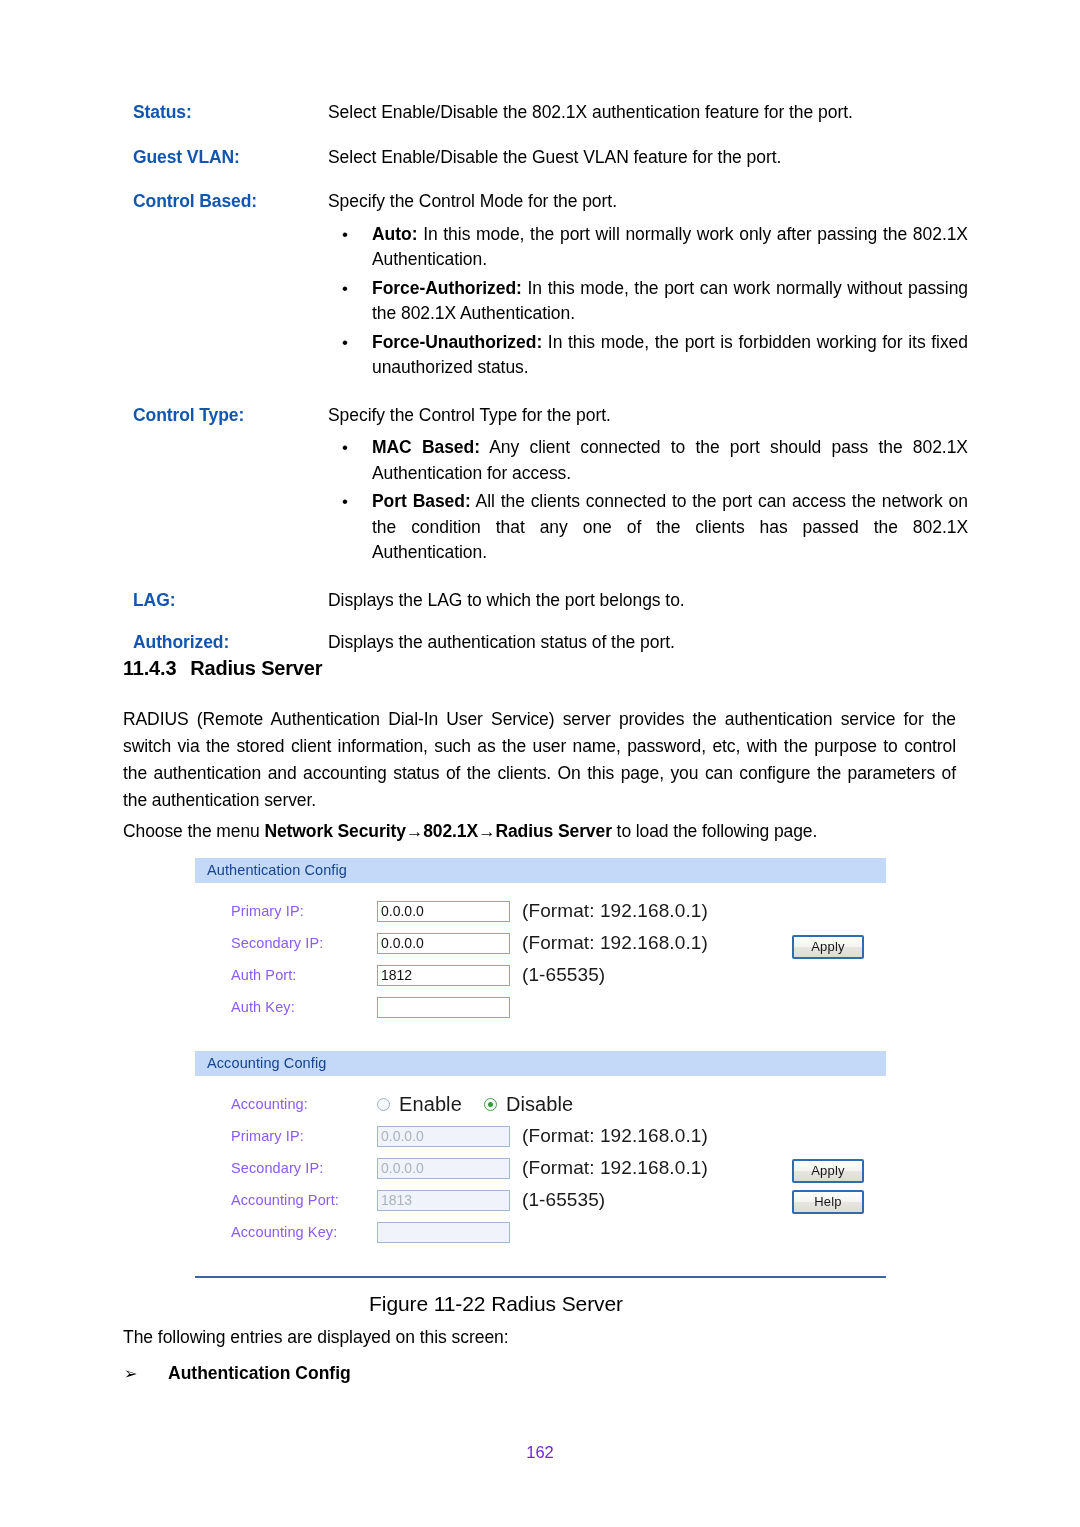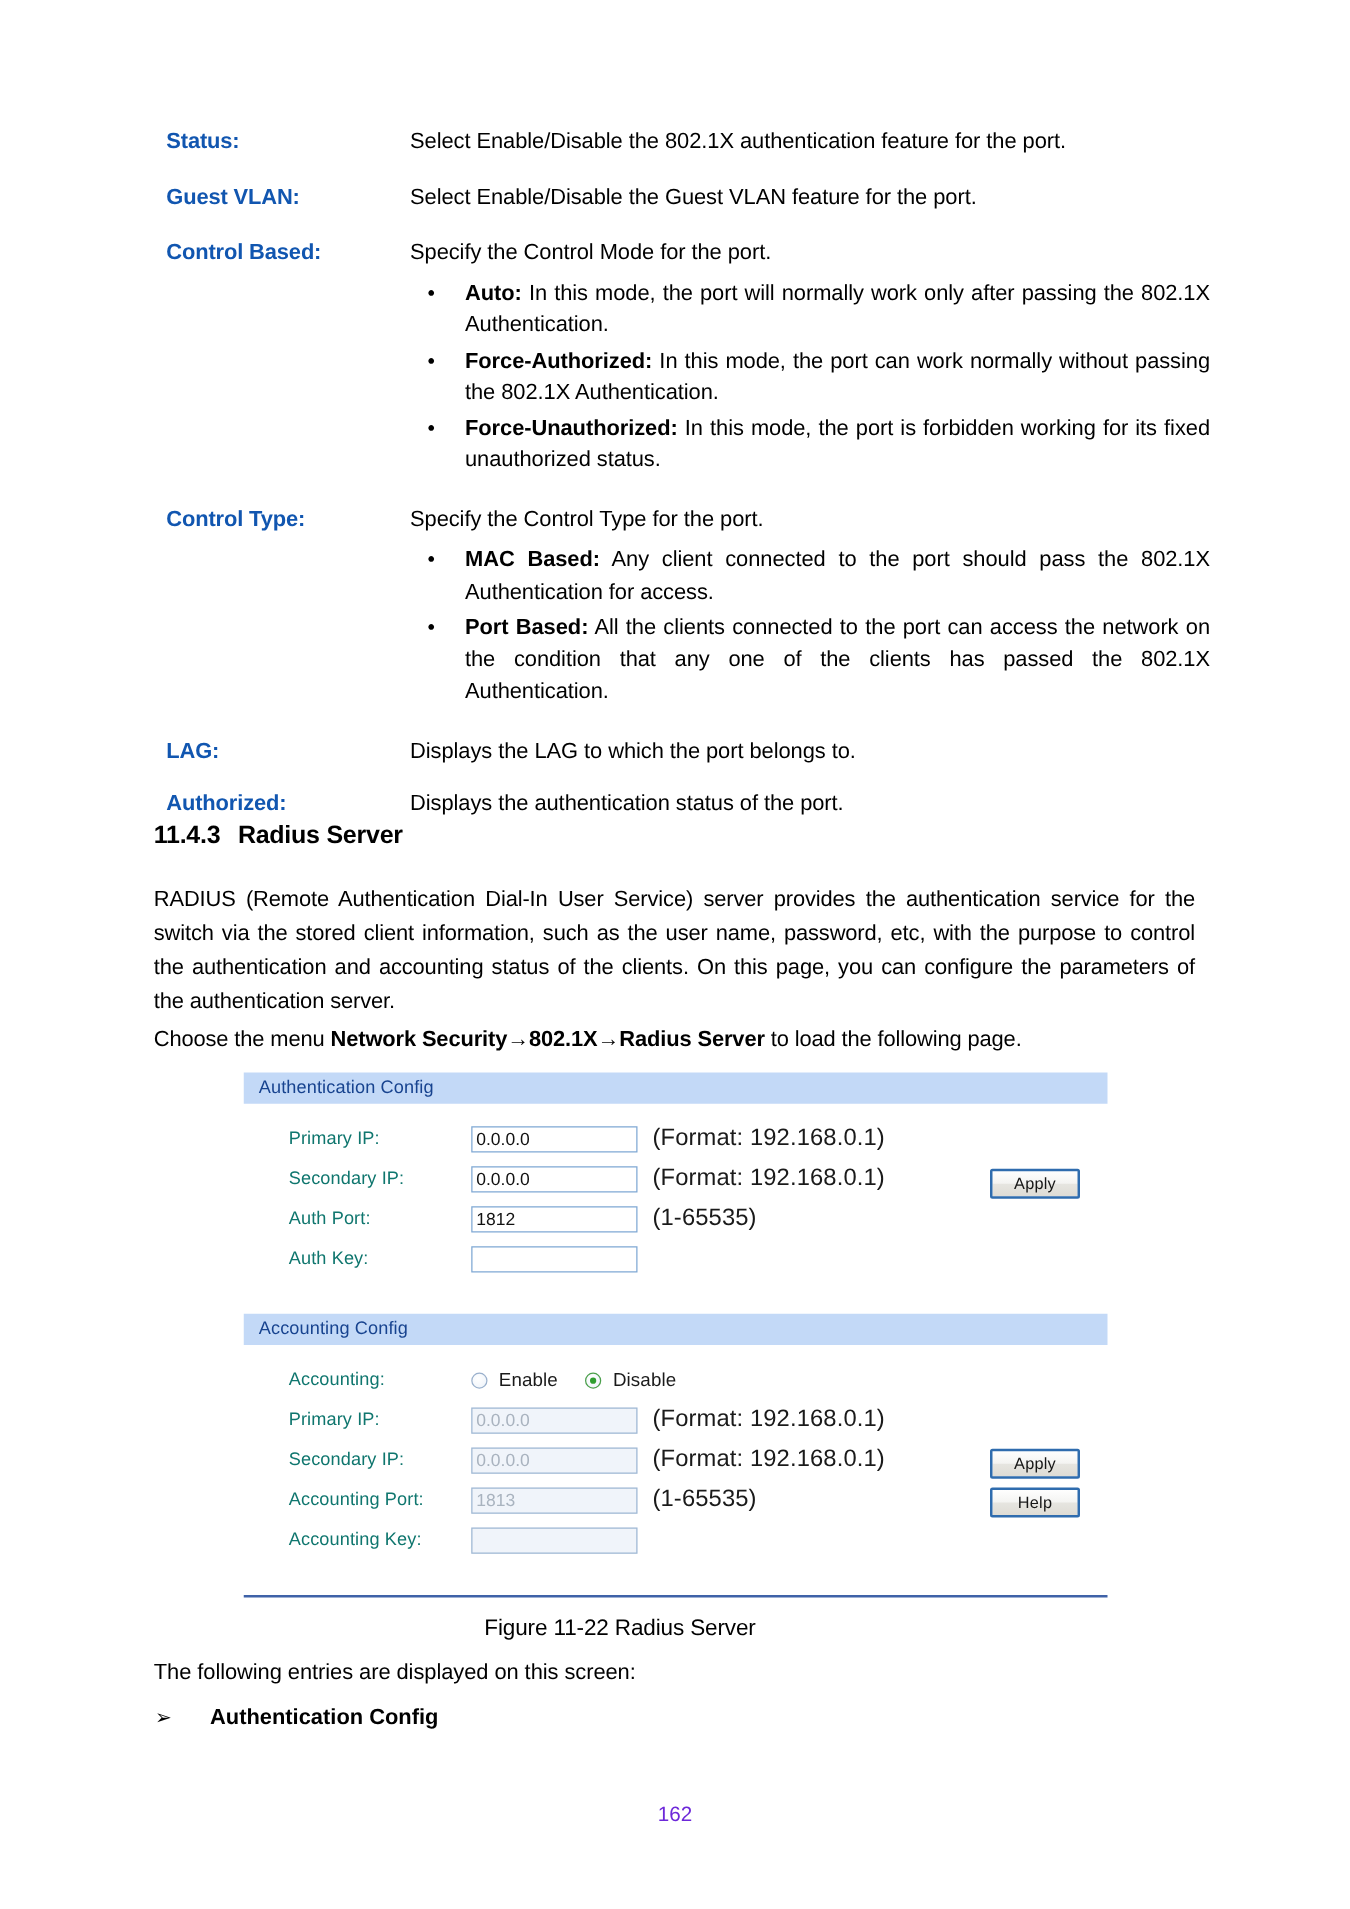--- a/index.html
+++ b/index.html
@@ -124,21 +124,21 @@
   .ui-row {
     display: flex;
     align-items: center;
     height: 32px;
     padding-left: 36px;
   }
   .ui-label {
     width: 146px;
     flex: 0 0 146px;
     font-size: 14.5px;
-    color: #0f766e;
+    color: #8b5cf6;
     letter-spacing: 0.1px;
   }
   .ui-input {
     width: 133px;
     height: 21px;
     box-sizing: border-box;
     border: 1px solid #7fa8d4;
     background: #ffffff;
     font-family: "Liberation Sans", sans-serif;
     font-size: 14px;
@@ -180,21 +180,21 @@
   .radio-mark.on { border-color: #4b9f4b; }
   .radio-mark.on::after {
     content: "";
     position: absolute;
     left: 3px; top: 3px;
     width: 5px; height: 5px;
     border-radius: 50%;
     background: #2f9e2f;
   }
   .radio-label {
-    font-size: 15px;
+    font-size: 20px;
     color: #1a1a1a;
     letter-spacing: 0.1px;
   }
 
   
   .btncol {
     position: absolute;
     right: 22px;
     display: flex;
     flex-direction: column;
@@ -226,21 +226,21 @@
     margin-top: 18px;
   }
 
   
   .figcap {
     position: absolute;
     top: 1292px;
     left: 0;
     width: 992px;
     text-align: center;
-    font-size: 18px;
+    font-size: 21px;
     letter-spacing: -0.1px;
   }
 
   .after-1 {
     position: absolute;
     left: 123px;
     top: 1327px;
     font-size: 17.5px;
     letter-spacing: -0.05px;
   }

